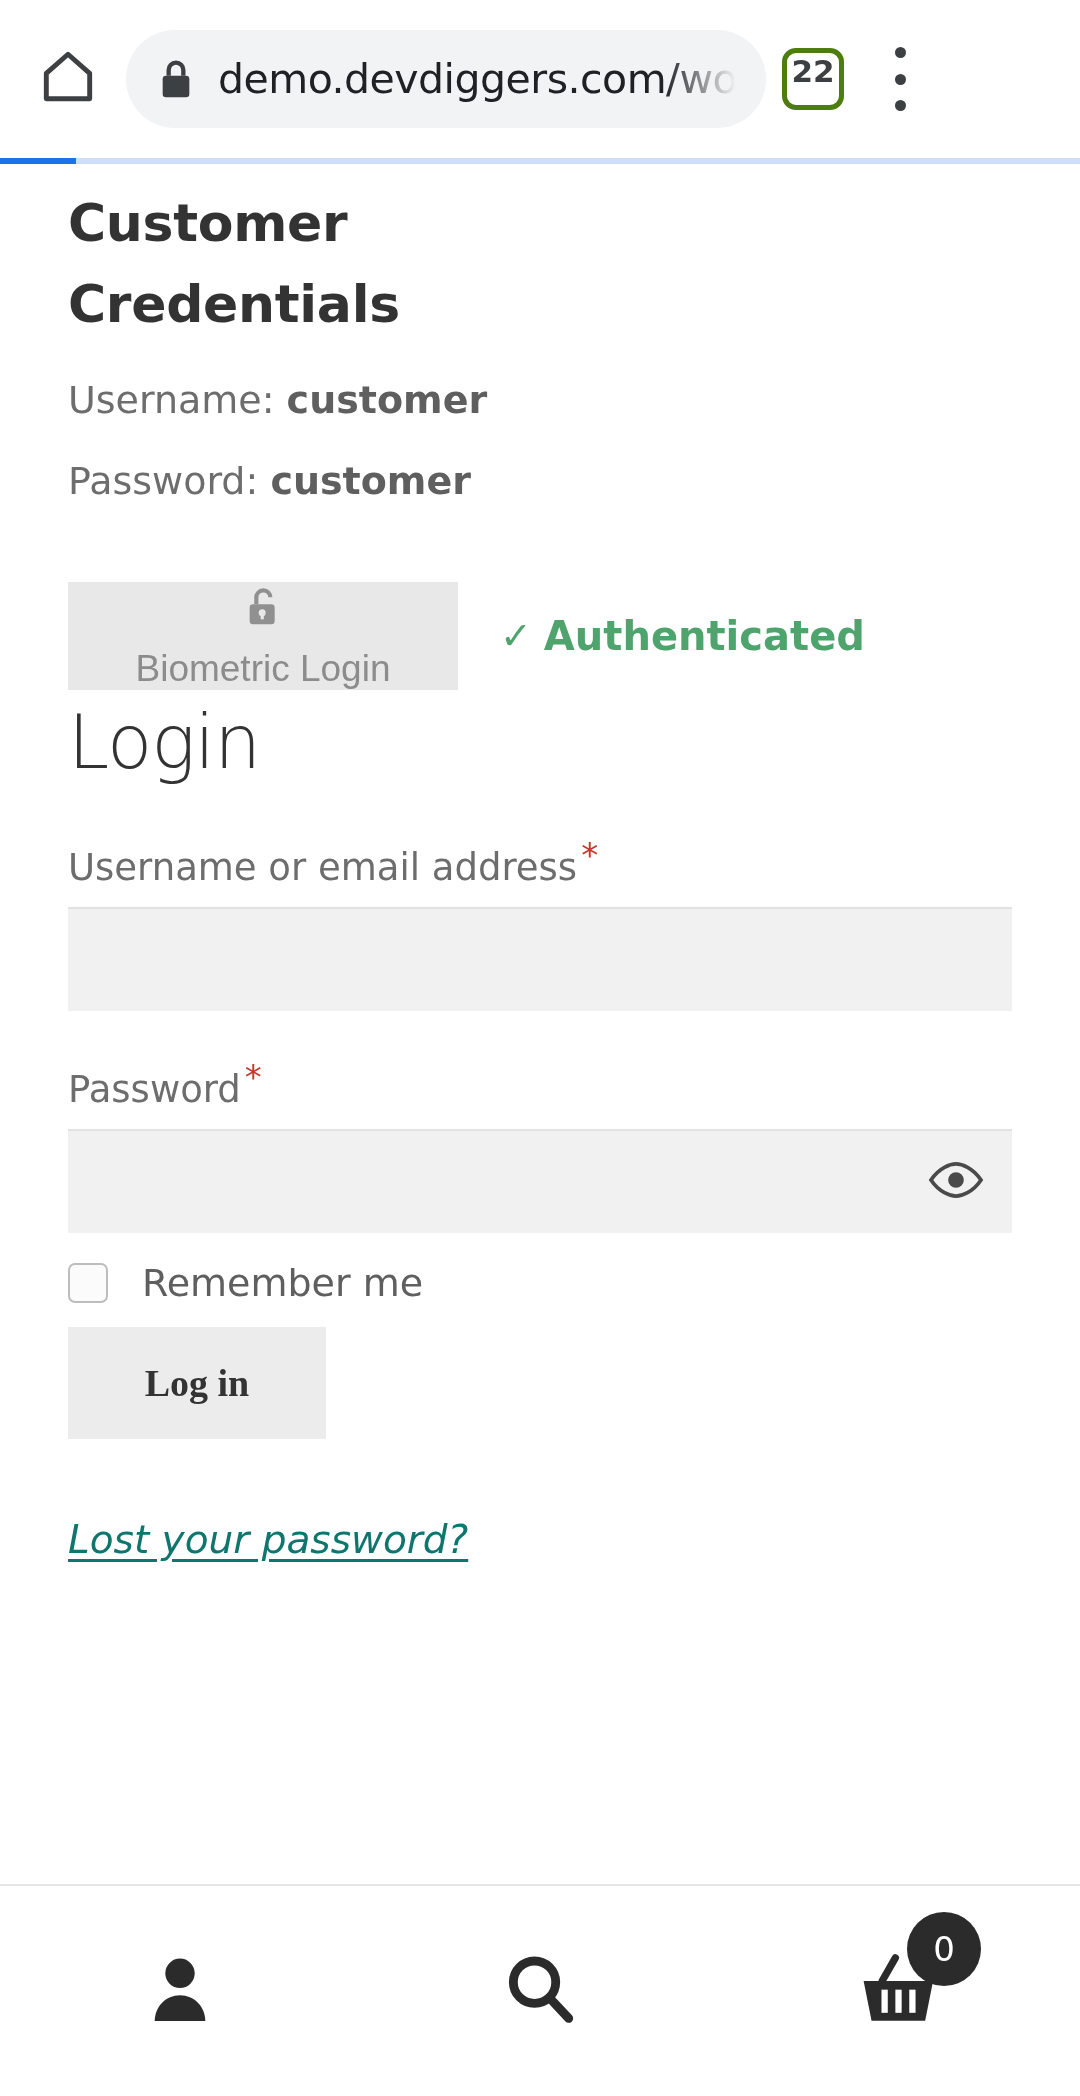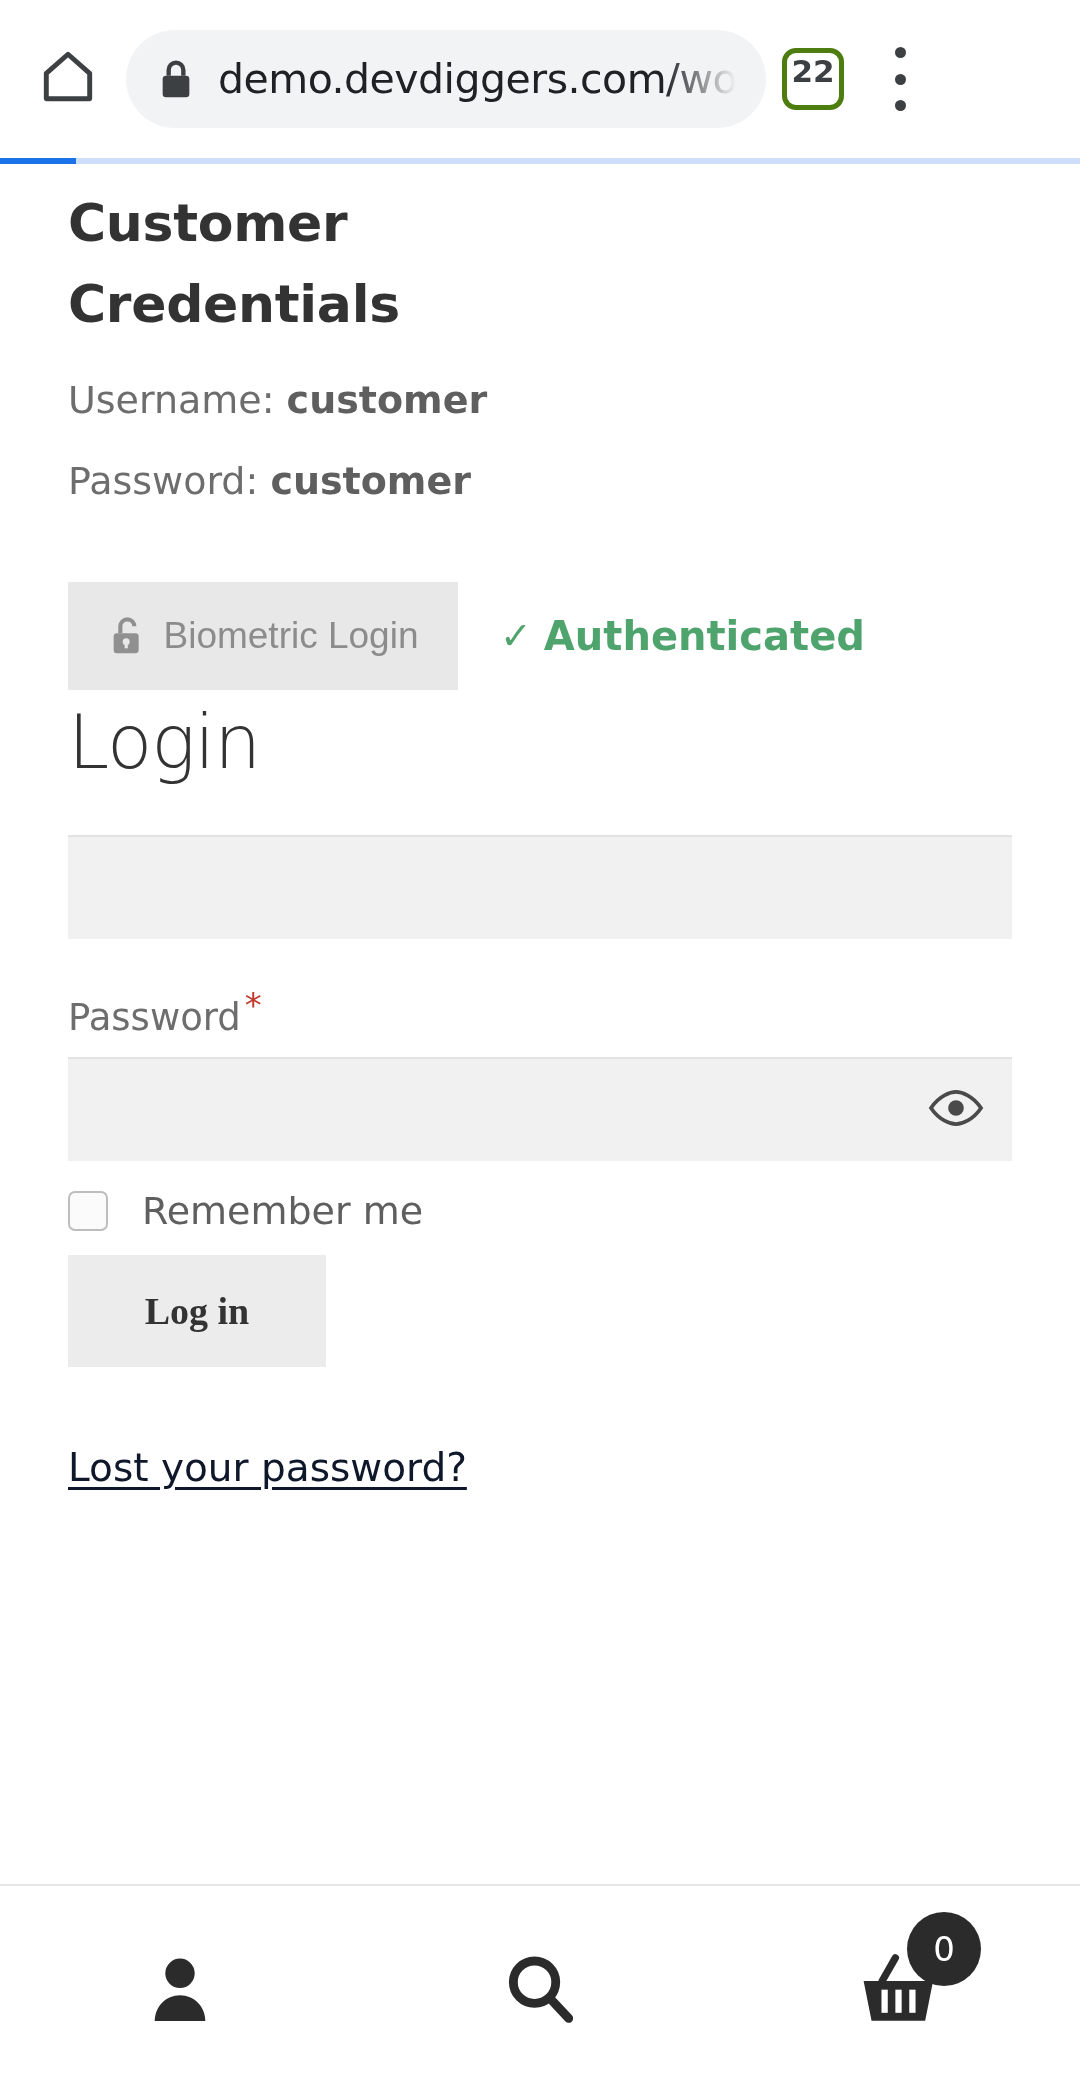--- a/index.html
+++ b/index.html
@@ -126,20 +126,21 @@
   .bio-btn {
     background: #e8e8e8;
     border: none;
     width: 390px;
     height: 108px;
     display: flex;
     align-items: center;
     justify-content: center;
     gap: 16px;
     cursor: pointer;
+    flex-direction: column;
   }
   .bio-btn .label {
     font-size: 37px;
     color: #8c8c8c;
   }
   .auth-status {
     margin-left: 42px;
     font-size: 40px;
     font-weight: bold;
     color: #4fa46d;
@@ -222,23 +223,24 @@
     color: #333333;
     font-family: Liberation Serif, serif;
     cursor: pointer;
     display: block;
   }
 
   .lost-link {
     display: inline-block;
     margin-top: 78px;
     font-size: 39px;
-    color: #0f172a;
+    color: #0f766e;
     text-decoration: underline;
     text-underline-offset: 6px;
+    font-style: italic;
   }
 
   
   .bottom-nav {
     flex: 0 0 auto;
     height: 212px;
     background: #ffffff;
     border-top: 2px solid #e6e6e6;
     box-shadow: 0 -3px 7px rgba(0,0,0,0.09);
     display: flex;
@@ -332,20 +334,23 @@
       </button>
       <div class="auth-status">
         <span class="auth-check">✓</span>
         <span>Authenticated</span>
       </div>
     </div>
 
     <h2 class="login-heading">Login</h2>
 
     <div class="field">
+      <label class="field-label">
+        <span>Username or email address</span><span class="req">*</span>
+      </label>
       <input class="text-input" type="text" value="" style="">
     </div>
 
     <div class="field">
       <label class="field-label">
         <span>Password</span><span class="req">*</span>
       </label>
       <div class="pw-wrap">
         <input class="text-input" type="password" value="" style="">
         <button class="eye-btn">

